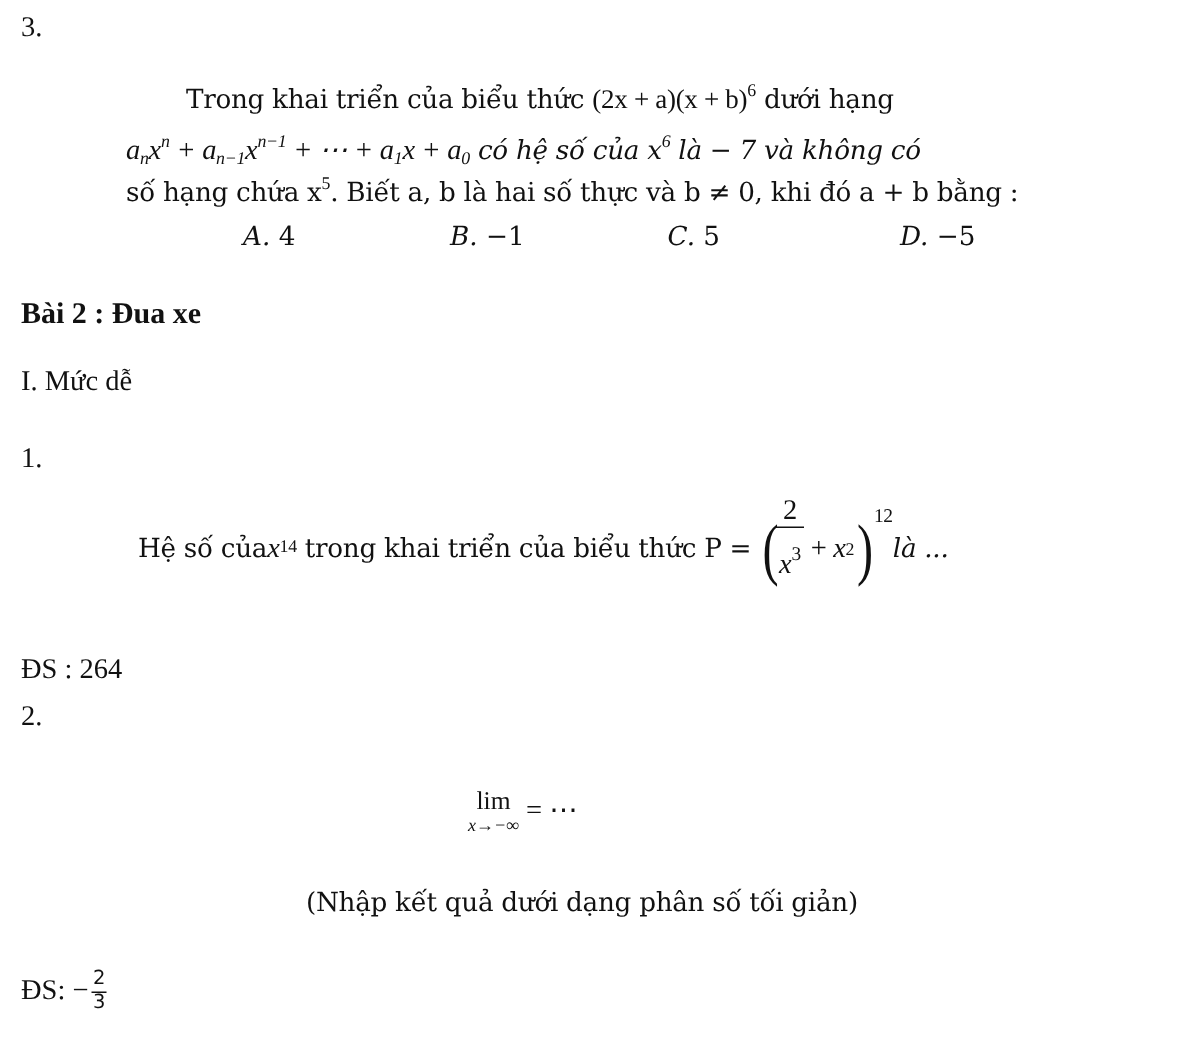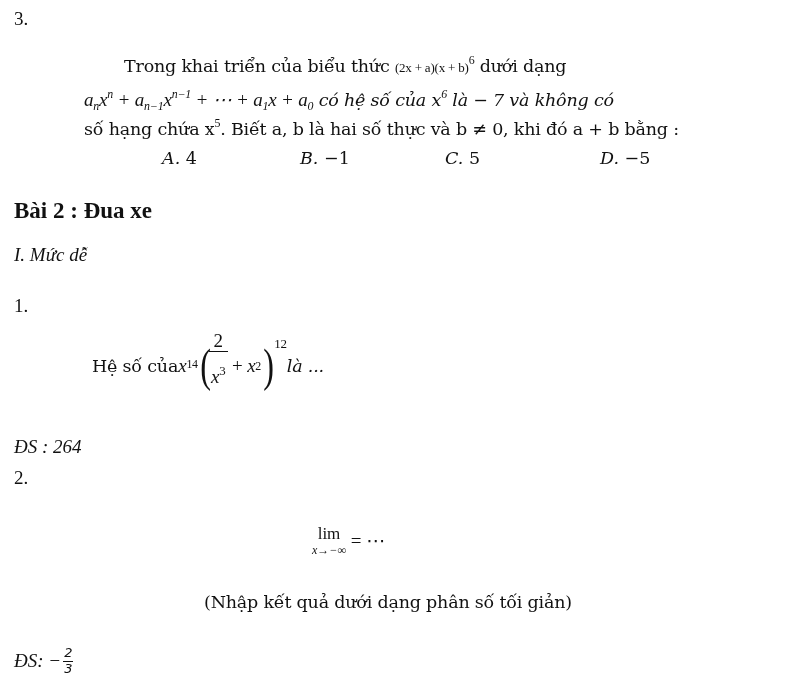--- a/index.html
+++ b/index.html
@@ -17,22 +17,22 @@
     .abs { position: absolute; white-space: nowrap; }
 
     .num-label { font-family: "Liberation Serif", serif; font-size: 19px; }
     .q-line { font-family: "DejaVu Serif", serif; font-size: 17.5px; letter-spacing: -0.2px; }
     .math { font-family: "Liberation Serif", serif; }
     .it { font-style: italic; }
     sup, sub { font-size: 0.68em; line-height: 0; }
     sup { vertical-align: 0.65em; }
     sub { vertical-align: -0.3em; }
 
-    .bold-head { font-family: "Liberation Serif", serif; font-size: 23px; font-weight: bold; }
-    .plain { font-family: "Liberation Serif", serif; font-size: 19px; font-style: italic; }
+    .bold-head { font-family: "Liberation Serif", serif; font-size: 20px; font-weight: bold; }
+    .plain { font-family: "Liberation Serif", serif; font-size: 19px; }
 
     .options { font-family: "DejaVu Serif", serif; font-size: 17.5px; }
     .options span { position: absolute; }
 
     
     .frac {
       display: inline-flex;
       flex-direction: column;
       align-items: center;
       vertical-align: middle;
@@ -78,21 +78,21 @@
       line-height: 1.15;
     }
     .small-frac .den { border-top: 1.3px solid #111; padding: 0 1px; }
   </style>
 </head>
 <body>
 
 <div class="abs num-label" style="left:14px; top:8px;">3.</div>
 
 <div class="abs q-line" style="left:124px; top:56px;">
-  <span>Trong khai triển của biểu thức </span><span class="math" style="font-size:13px;">(2x + a)(x + b)</span><sup class="math">6</sup><span> dưới dạng</span>
+  <span>Trong khai triển của biểu thức </span><span class="math" style="font-size:18px;">(2x + a)(x + b)</span><sup class="math">6</sup><span> dưới hạng</span>
 </div>
 
 <div class="abs q-line" style="left:84px; top:88px;font-style:italic;">
   <span class="math" style="font-size:19px;">a</span><sub class="math">n</sub><span class="math" style="font-size:19px;">x</span><sup class="math">n</sup><span class="math" style="font-size:19px;"> + a</span><sub class="math">n−1</sub><span class="math" style="font-size:19px;">x</span><sup class="math">n−1</sup><span class="math" style="font-size:19px;"> + ⋯ + a</span><sub class="math">1</sub><span class="math" style="font-size:19px;">x + a</span><sub class="math">0</sub><span> có hệ số của x</span><sup class="math">6</sup><span> là − 7 và không có</span>
 </div>
 
 <div class="abs q-line" style="left:84px; top:119px;">
   <span>số hạng chứa x</span><sup class="math">5</sup><span>. Biết a, b là hai số thực và b ≠ 0, khi đó a + b bằng :</span>
 </div>
 
@@ -105,20 +105,21 @@
 
 <div class="abs bold-head" style="left:14px; top:198px;">Bài 2 : Đua xe</div>
 <div class="abs plain" style="left:14px; top:244px;">I. Mức dễ</div>
 
 <div class="abs num-label" style="left:14px; top:295px;">1.</div>
 
 <div class="abs q-line" style="left:92px; top:336px; height:60px; display:flex; align-items:center;">
   <span>Hệ số của </span>
   <span class="math it" style="font-size:19px;">x</span>
     <sup class="math" style="position:relative; top:-2px;">14</sup>
+  <span style="white-space:pre;"> trong khai triển của biểu thức P = </span>
   <span class="big-paren">(</span>
   <span class="frac math" style="font-size:19px; margin-left:-4px;">
     <span class="num">2</span>
     <span class="den"><span class="it">x</span><sup>3</sup></span>
   </span>
   <span class="math" style="font-size:19px; white-space:pre;"> + </span>
   <span class="math it" style="font-size:19px;">x</span>
     <sup class="math">2</sup>
   <span class="big-paren">)</span>
   <span class="math" style="font-size:13px; position:relative; top:-22px; margin-left:-2px;">12</span>

